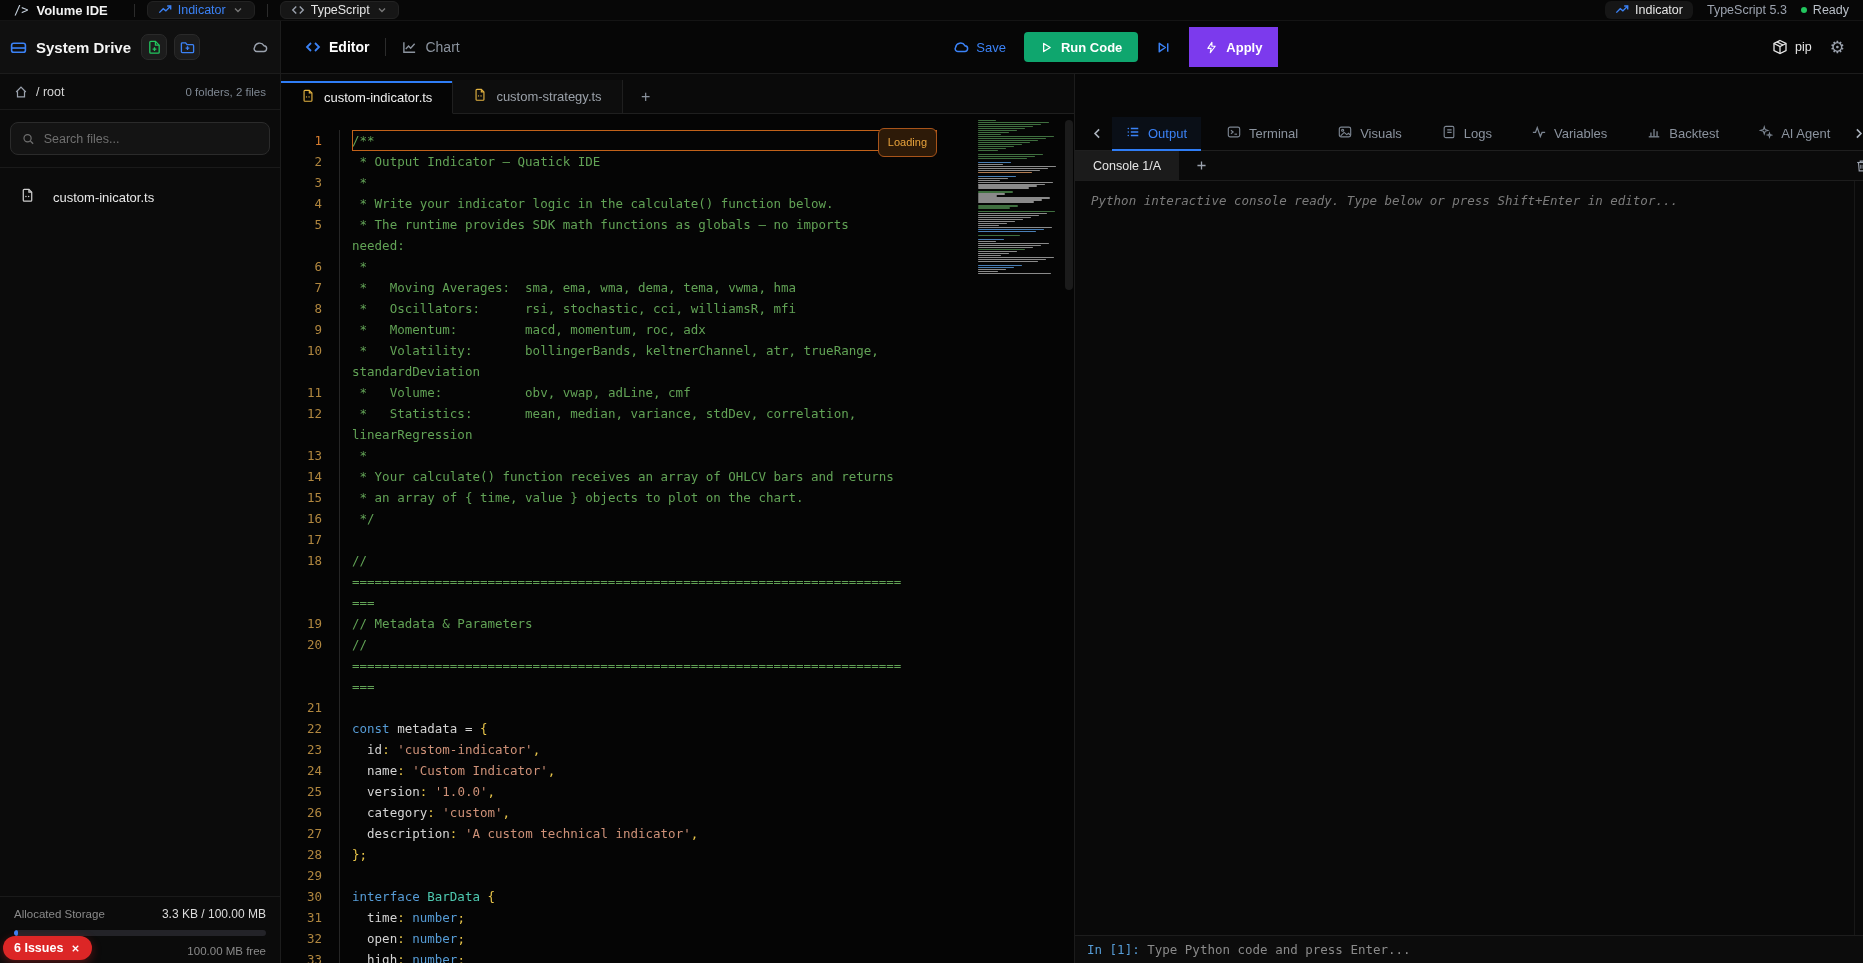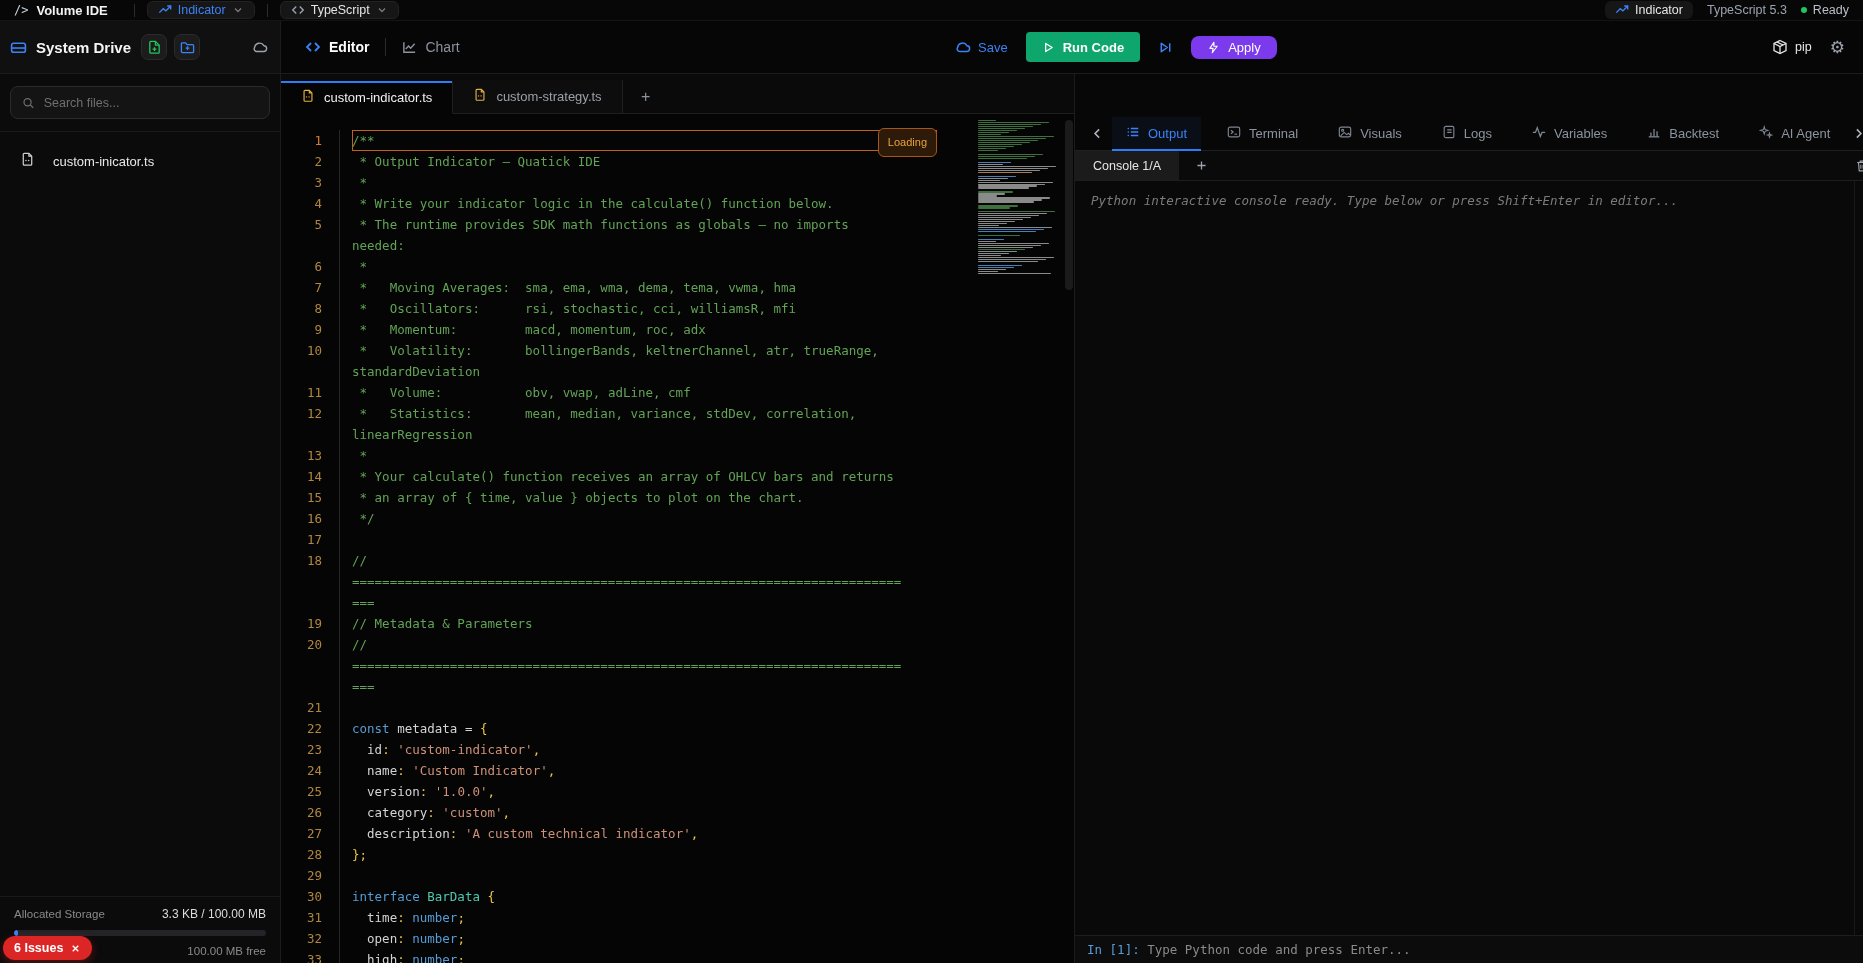--- a/index.html
+++ b/index.html
@@ -35,21 +35,21 @@
   .view-tab .vt-label { font-size:14px; }
   .view-tab.active .vt-label { color:#ffffff; font-weight:700; }
   .view-tab.active svg { color:#3b82f6; }
   .view-tab.inactive .vt-label { color:#8b939e; font-weight:400; }
   .view-tab.inactive svg { color:#8b939e; }
   .vt-sep { width:1px; height:18px; background:#2b2b2b; margin:0 16px; }
   .hdr-actions { margin-left:auto; display:flex; align-items:center; gap:18px; }
   .save-btn { display:flex; align-items:center; gap:7px; color:#3b82f6; font-size:13px; background:none; border:none; cursor:pointer; }
   .run-btn { display:flex; align-items:center; gap:8px; background:#0fa66e; color:#fff; font-size:13px; font-weight:600; border:none; border-radius:4px; height:30px; padding:0 16px; cursor:pointer; }
   .skip-btn { background:none; border:none; color:#3b82f6; cursor:pointer; display:flex; align-items:center; }
-  .apply-btn { display:flex; align-items:center; gap:8px; background:#7c3aed; color:#fff; font-size:13px; font-weight:400; border:none; border-radius:8px; height:23px; padding:0 16px; cursor:pointer; }
+  .apply-btn { display:flex; align-items:center; gap:8px; background:#7c3aed; color:#fff; font-size:13px; font-weight:700; border:none; border-radius:0; height:40px; padding:0 16px; cursor:pointer; }
   .hdr-right { margin-left:auto; display:flex; align-items:center; gap:18px; }
   .pip-btn { display:flex; align-items:center; gap:7px; color:#e5e5e5; font-size:12.5px; background:none; border:none; cursor:pointer; }
   .gear-btn { color:#9ca3af; background:none; border:none; font-size:17px; cursor:pointer; line-height:1; }
 
   
   .body { flex:1; display:flex; min-height:0; }
 
   
   .sidebar { width:281px; flex:0 0 281px; border-right:1px solid #1c1c1c; background:#0b0b0b; display:flex; flex-direction:column; position:relative; }
   .path-row { height:36px; flex:0 0 36px; display:flex; align-items:center; padding:0 14px; border-bottom:1px solid #1a1a1a; }
@@ -243,20 +243,28 @@
           <span>pip</span>
         </button>
         <button class="gear-btn">⚙</button>
       </div>
     </div>
   </div>
 
   <div class="body">
 
     <div class="sidebar">
+      <div class="path-row">
+        <svg class="ic" width="14" height="14" viewBox="0 0 16 16" fill="none" stroke="#9ca3af" stroke-width="1.4">
+            <path d="M2.5 8 L8 2.5 L13.5 8"></path>
+            <path d="M4 7 V13.5 H12 V7"></path>
+          </svg>
+        <span class="path-txt">/ root</span>
+        <span class="stats-txt">0 folders, 2 files</span>
+      </div>
       <div class="search-wrap">
         <div class="search-box">
           <svg class="ic" width="14" height="14" viewBox="0 0 16 16" fill="none" stroke="#6f6f6f" stroke-width="1.5">
               <circle cx="7" cy="7" r="4.5"></circle>
               <path d="M10.5 10.5 L14 14"></path>
             </svg>
           <input type="text" placeholder="Search files..." style="">
         </div>
       </div>
       <div class="file-list" id="file-list">

